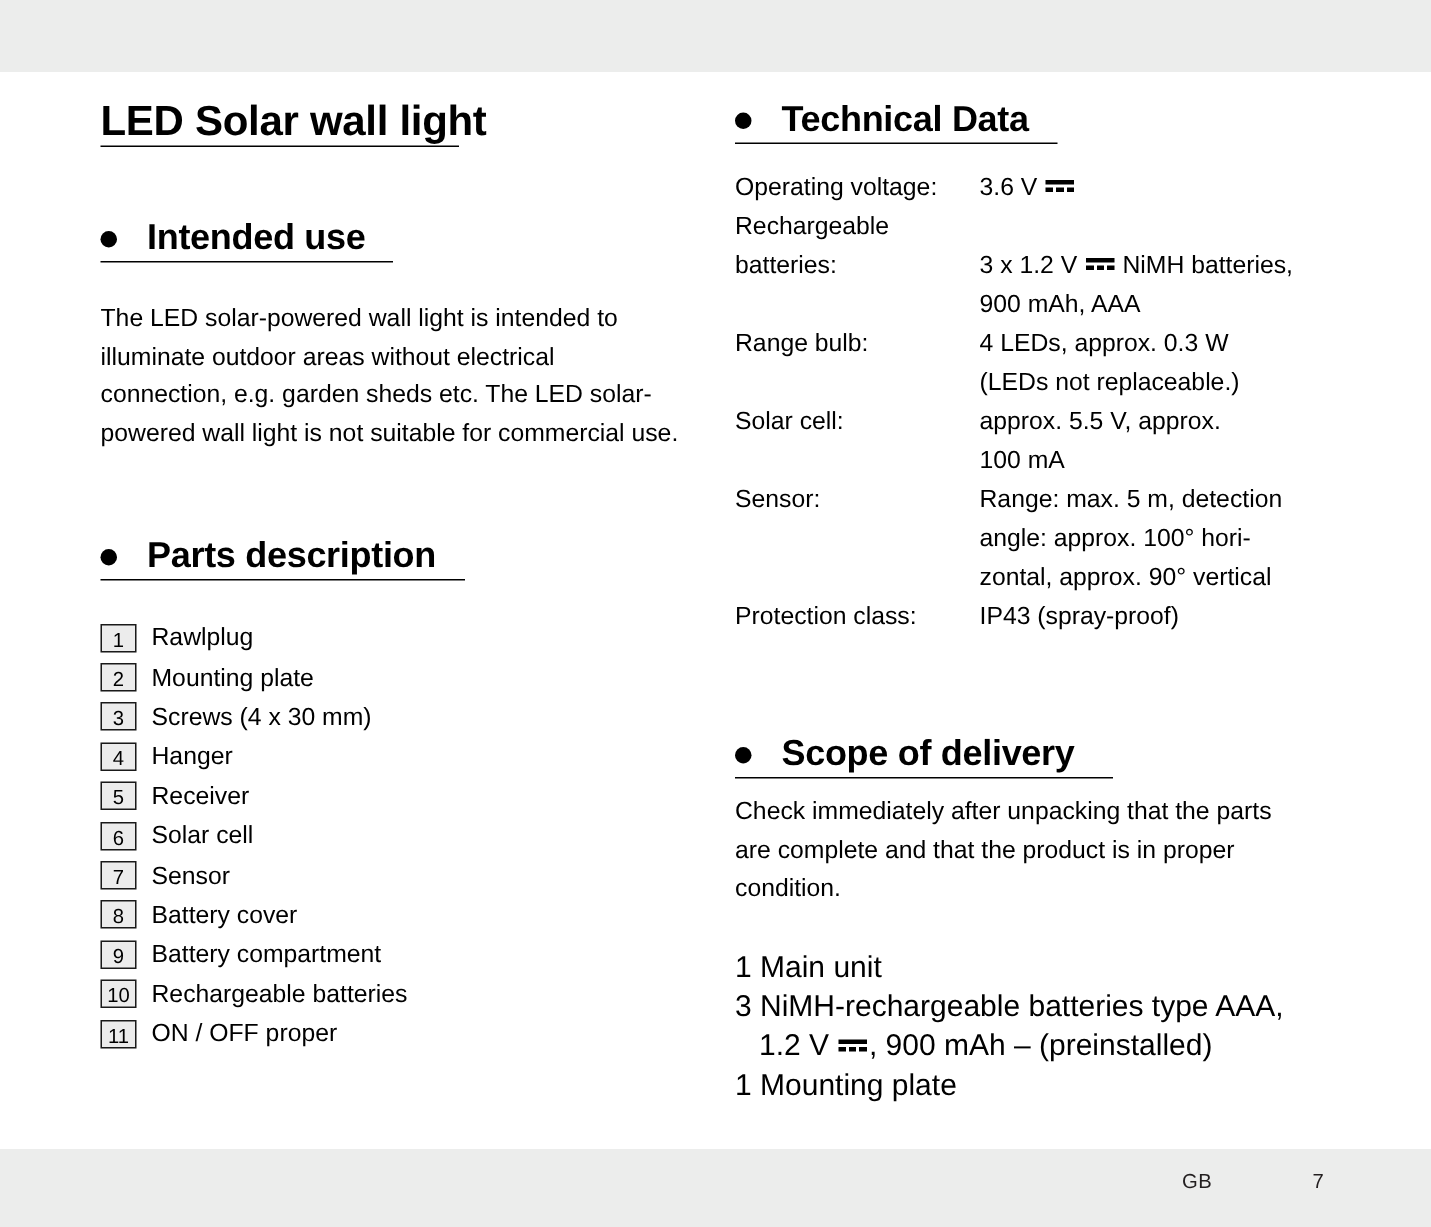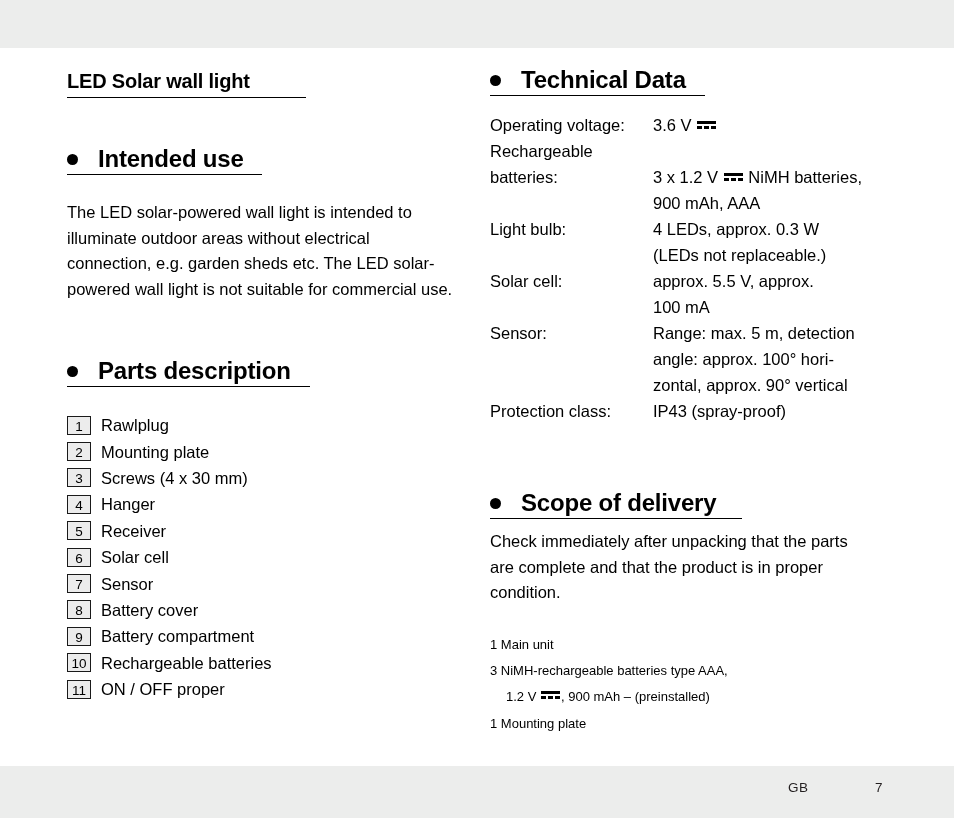--- a/index.html
+++ b/index.html
@@ -36,21 +36,21 @@
 
   .col {
     position: absolute;
     top: 0;
   }
   .col-left  { left: 67px;  width: 400px; }
   .col-right { left: 490px; width: 400px; }
 
   
   .title-h1 {
-    font-size: 20px;
+    font-size: 28px;
     font-weight: bold;
     letter-spacing: -0.2px;
     margin: 0;
     padding: 0;
     line-height: 26px;
   }
   .rule {
     border-bottom: 1.6px solid #000;
     margin-top: 3px;
   }
@@ -151,21 +151,21 @@
       #000 0 5px, transparent 5px 7px,
       #000 7px 12px, transparent 12px 14px,
       #000 14px 19px);
   }
 
   
   .scope-list {
     list-style: none;
     margin: 0;
     padding: 0;
-    font-size: 13px;
+    font-size: 20px;
     line-height: 26.4px;
   }
   .scope-list li { white-space: nowrap; }
   .scope-cont { padding-left: 16px; }
 
   
   .footer {
     position: absolute;
     top: 780px;
     left: 0;
@@ -284,21 +284,21 @@
               <div>Rechargeable</div>
               <div>batteries:</div>
             </td>
             <td class="spec-val">
               <div style="height:26px;"></div>
               <div><span>3 x 1.2 V </span><span class="dc"></span><span> NiMH batteries,</span></div>
               <div>900 mAh, AAA</div>
             </td>
           </tr>
           <tr>
-            <td class="spec-key">Light bulb:</td>
+            <td class="spec-key">Range bulb:</td>
             <td class="spec-val">
               <div>4 LEDs, approx. 0.3 W</div>
               <div>(LEDs not replaceable.)</div>
             </td>
           </tr>
           <tr>
             <td class="spec-key">Solar cell:</td>
             <td class="spec-val">
               <div>approx. 5.5 V, approx.</div>
               <div>100 mA</div>

